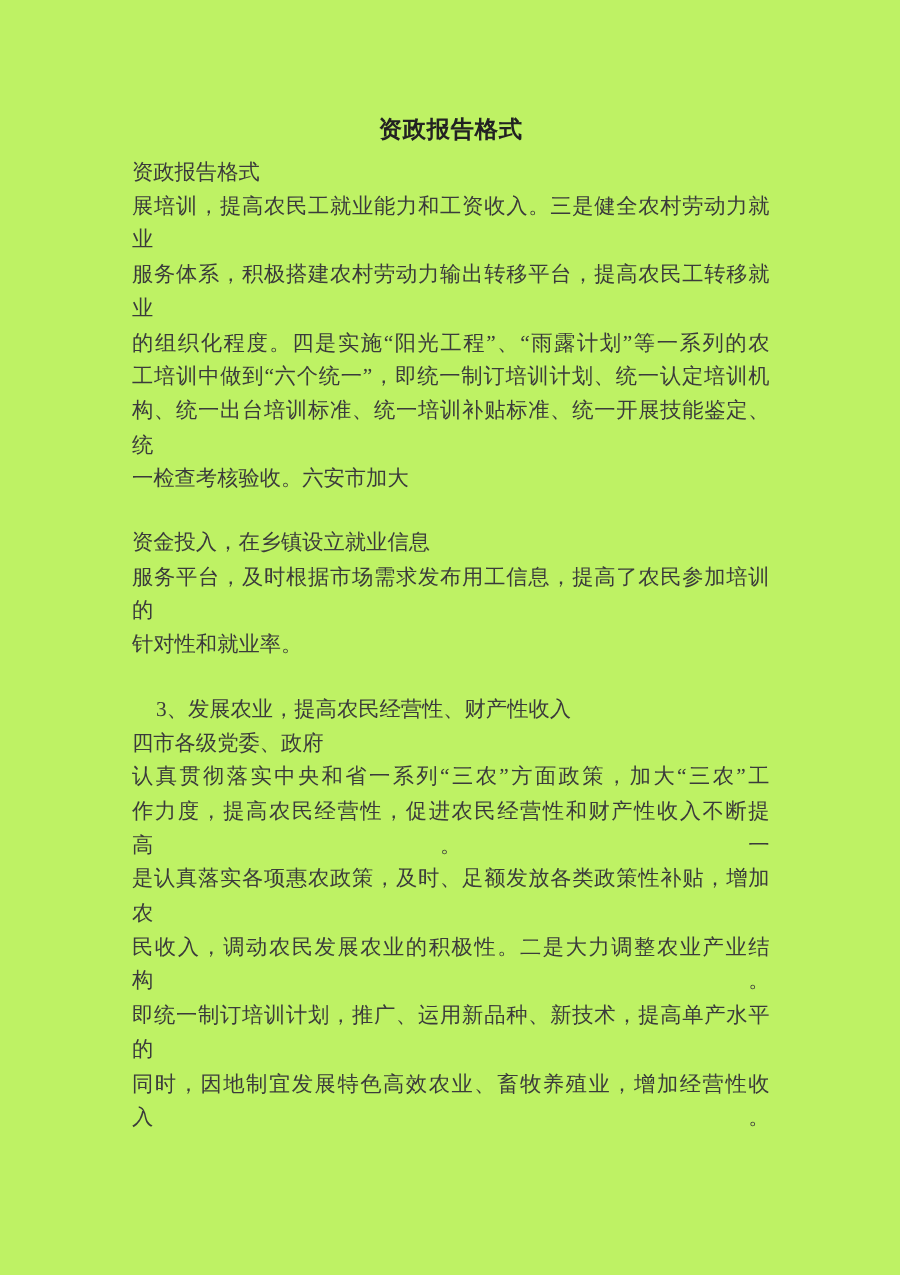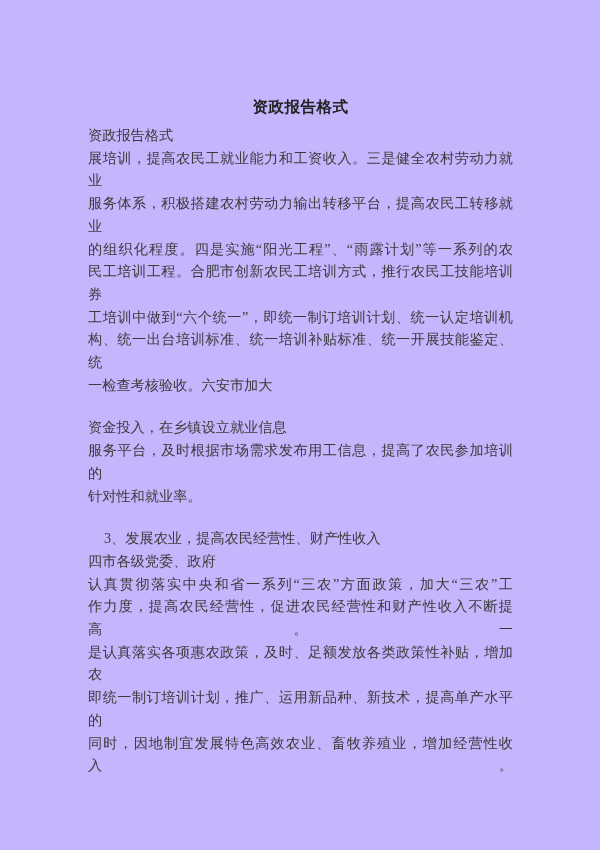--- a/index.html
+++ b/index.html
@@ -10,22 +10,22 @@
   body {
     width: 600px;
     height: 850px;
     overflow: hidden;
     font-family: "Liberation Serif", "DejaVu Serif", serif;
   }
   .page {
     box-sizing: border-box;
     width: 600px;
     height: 850px;
-    background: #c4b5fd;
-    padding: 98px 87px 0 88px;
+    background: #bef264;
+    padding: 78px 87px 0 88px;
   }
   .doc-title {
     margin: 0 0 8px 0;
     font-size: 15.5px;
     line-height: 18px;
     font-weight: bold;
     text-align: center;
     color: #222222;
     letter-spacing: 0.5px;
   }
@@ -52,34 +52,34 @@
 
 <div class="page">
 
   <h1 class="doc-title">资政报告格式</h1>
 
   <div class="line left">资政报告格式</div>
 
   <div class="line justify">展培训，提高农民工就业能力和工资收入。三是健全农村劳动力就业</div>
   <div class="line justify">服务体系，积极搭建农村劳动力输出转移平台，提高农民工转移就业</div>
   <div class="line justify">的组织化程度。四是实施“阳光工程”、“雨露计划”等一系列的农</div>
-  <div class="line justify">民工培训工程。合肥市创新农民工培训方式，推行农民工技能培训券</div>
   <div class="line justify">工培训中做到“六个统一”，即统一制订培训计划、统一认定培训机</div>
   <div class="line justify">构、统一出台培训标准、统一培训补贴标准、统一开展技能鉴定、统</div>
   <div class="line left">一检查考核验收。六安市加大</div>
 
   <div class="spacer"></div>
 
   <div class="line right">资金投入，在乡镇设立就业信息</div>
   <div class="line justify">服务平台，及时根据市场需求发布用工信息，提高了农民参加培训的</div>
   <div class="line left">针对性和就业率。</div>
 
   <div class="spacer"></div>
 
   <div class="line left indent">3、发展农业，提高农民经营性、财产性收入</div>
   <div class="line right">四市各级党委、政府</div>
   <div class="line justify">认真贯彻落实中央和省一系列“三农”方面政策，加大“三农”工</div>
   <div class="line justify">作力度，提高农民经营性，促进农民经营性和财产性收入不断提高。一</div>
   <div class="line justify">是认真落实各项惠农政策，及时、足额发放各类政策性补贴，增加农</div>
+  <div class="line justify">民收入，调动农民发展农业的积极性。二是大力调整农业产业结构。</div>
   <div class="line justify">即统一制订培训计划，推广、运用新品种、新技术，提高单产水平的</div>
   <div class="line justify">同时，因地制宜发展特色高效农业、畜牧养殖业，增加经营性收入。</div>
 
 </div>
 
 </body></html>

